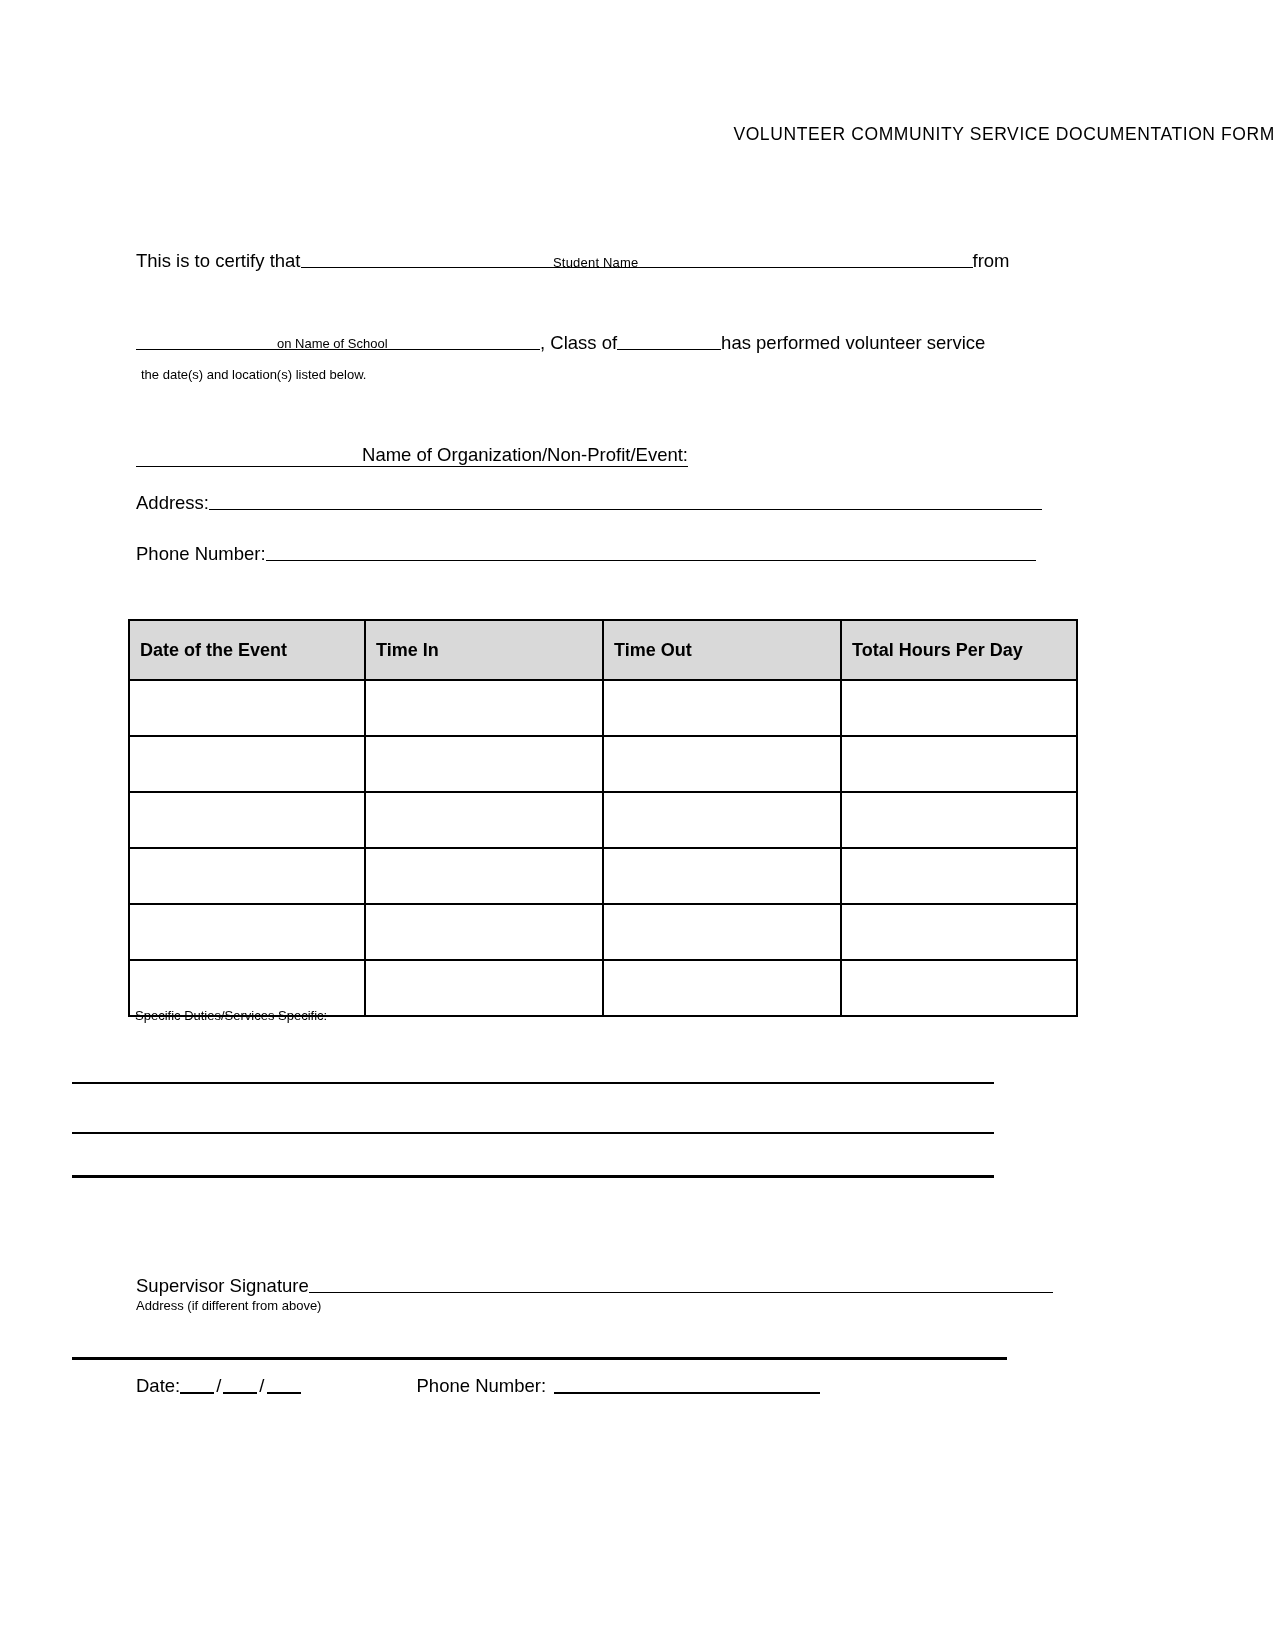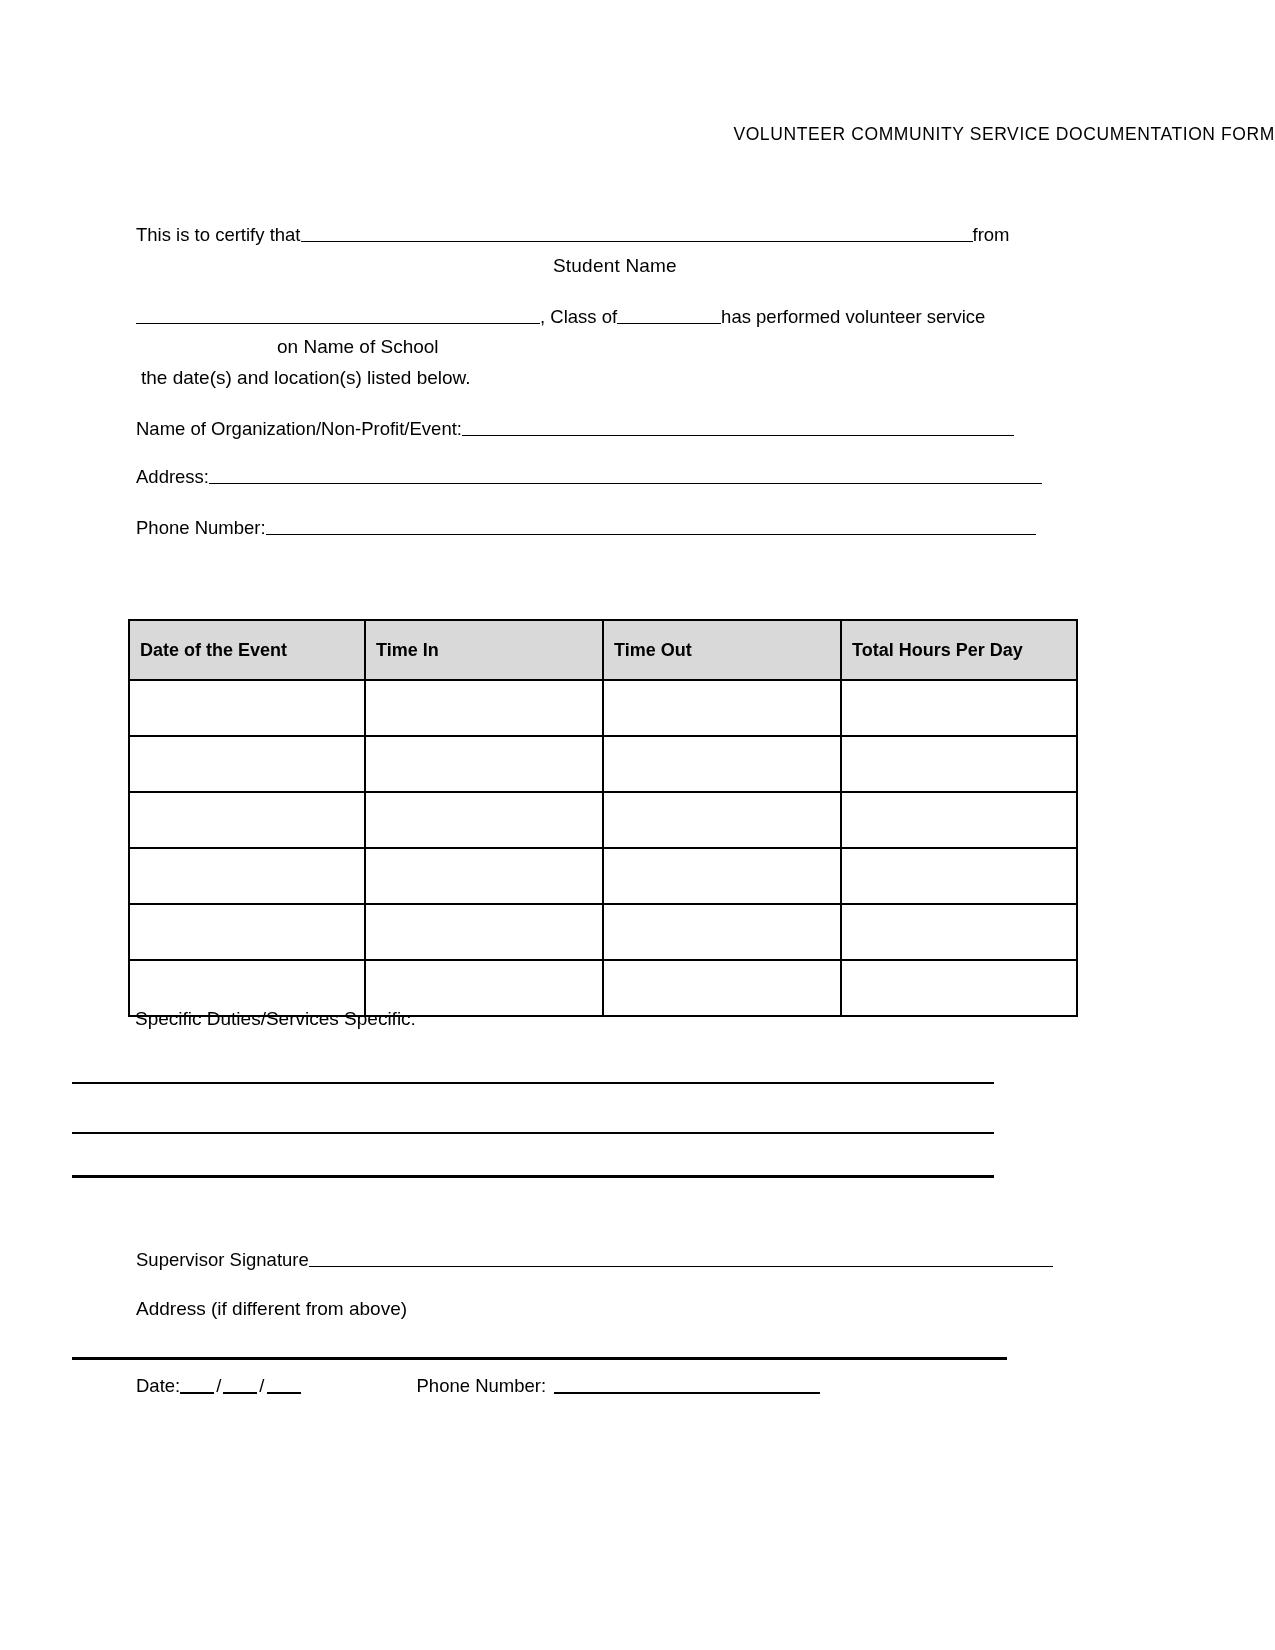--- a/index.html
+++ b/index.html
@@ -31,51 +31,52 @@
     white-space: nowrap;
   }
 
   
   .row {
     position: absolute;
     display: flex;
     align-items: flex-end;
     font-size: 18.5px;
     white-space: nowrap;
+    margin-top: 26px;
   }
   .lbl {
     font-size: 18.5px;
     white-space: nowrap;
   }
   .rule {
     border-bottom: 1.6px solid #000;
     height: 0;
     display: inline-block;
     margin-bottom: 4px;
   }
   .caption {
     position: absolute;
-    font-size: 19px;
+    font-size: 13px;
     white-space: nowrap;
     text-align: right;
   }
 
   
   #certify-row { left: 136px; top: 224px; }
   #certify-row .rule { width: 672px; }
   #student-name-caption { left: 553px; top: 255px; letter-spacing: 0.2px; }
 
   #school-row { left: 136px; top: 306px; }
   #school-row .rule.school { width: 404px; }
   #school-row .rule.classof { width: 104px; }
   #school-caption { left: 277px; top: 336px; }
   #dates-caption { left: 141px; top: 367px; }
 
   
-  #org-row { left: 136px; top: 418px; }
+  #org-row { left: 136px; top: 418px; flex-direction: column; }
   #org-row .rule { width: 552px; }
   #address-row { left: 136px; top: 466px; }
   #address-row .rule { width: 833px; }
   #phone-row { left: 136px; top: 517px; }
   #phone-row .rule { width: 770px; }
 
   
   .hours-table {
     position: absolute;
     left: 128px;

